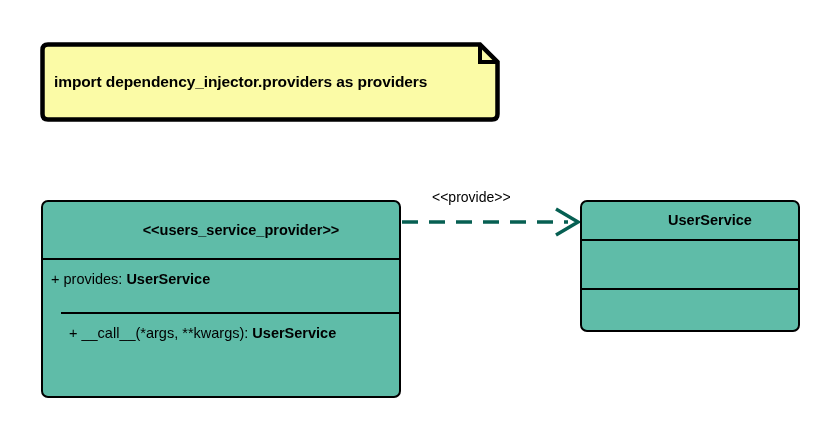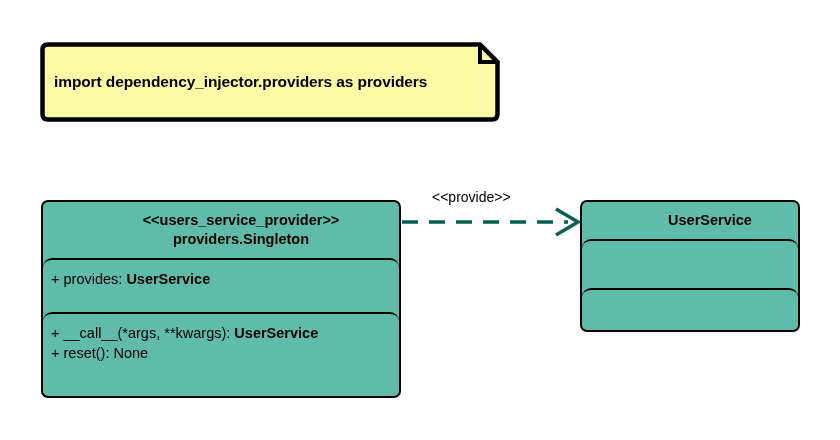--- a/index.html
+++ b/index.html
@@ -80,39 +80,38 @@
     font-size: 14.5px;
     color: #000000;
     line-height: 1.28;
     padding-left: 40px;
   }
   .cmp-body {
     padding: 9px 7px 6px 8px;
     font-size: 14.5px;
     color: #000000;
     line-height: 1.38;
-    border-radius: 9px;
   }
   .member {
     white-space: nowrap;
   }
   .member b {
     font-weight: bold;
   }
 
   
   #provider-box {
     left: 41px;
     top: 200px;
     width: 360px;
     height: 198px;
   }
   #provider-box .cmp-1 { height: 56px; }
   #provider-box .cmp-2 { height: 54px; }
-  #provider-box .cmp-3 { height: 105px; }
+  #provider-box .cmp-3 { height: 105px; margin-left: 18px; }
 
   
   #userservice-box {
     left: 580px;
     top: 200px;
     width: 220px;
     height: 132px;
   }
   #userservice-box .cmp-1 { height: 37px; }
   #userservice-box .cmp-2 { height: 49px; }
@@ -161,35 +160,31 @@
   <svg id="connector-svg">
     <line x1="402" y1="222" x2="568" y2="222" stroke="#065f52" stroke-width="3.5" stroke-dasharray="16,11"></line>
     <polyline points="556,209 578,222 556,235" fill="none" stroke="#065f52" stroke-width="3.5" stroke-linecap="butt" stroke-linejoin="miter"></polyline>
   </svg>
   <div class="connector-label">&lt;&lt;provide&gt;&gt;</div>
 
   <div class="class-box" id="provider-box">
 
     <div class="compartment cmp-1 cmp-title">
       <div>&lt;&lt;users_service_provider&gt;&gt;</div>
-      <div>providers.Singleton</div>
     </div>
 
     <div class="compartment cmp-2 cmp-body">
       <div class="member">
         <span>+ provides: </span><b>UserService</b>
       </div>
     </div>
 
     <div class="compartment cmp-3 cmp-body">
       <div class="member">
         <span>+ __call__(*args, **kwargs): </span><b>UserService</b>
-      </div>
-      <div class="member">
-        <span>+ reset(): None</span><b></b>
       </div>
     </div>
   </div>
 
   <div class="class-box" id="userservice-box">
 
     <div class="compartment cmp-1 cmp-title">
       <div>UserService</div>
     </div>
 

